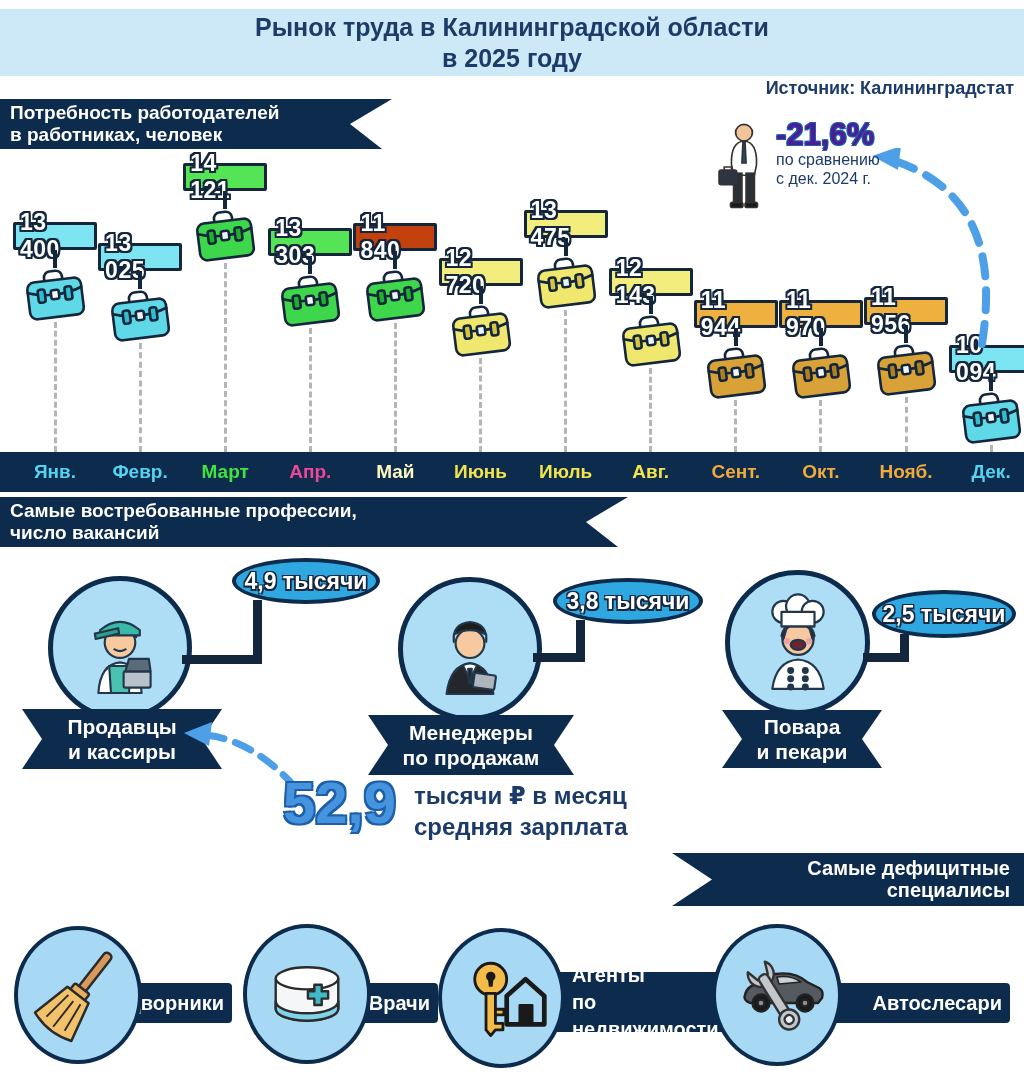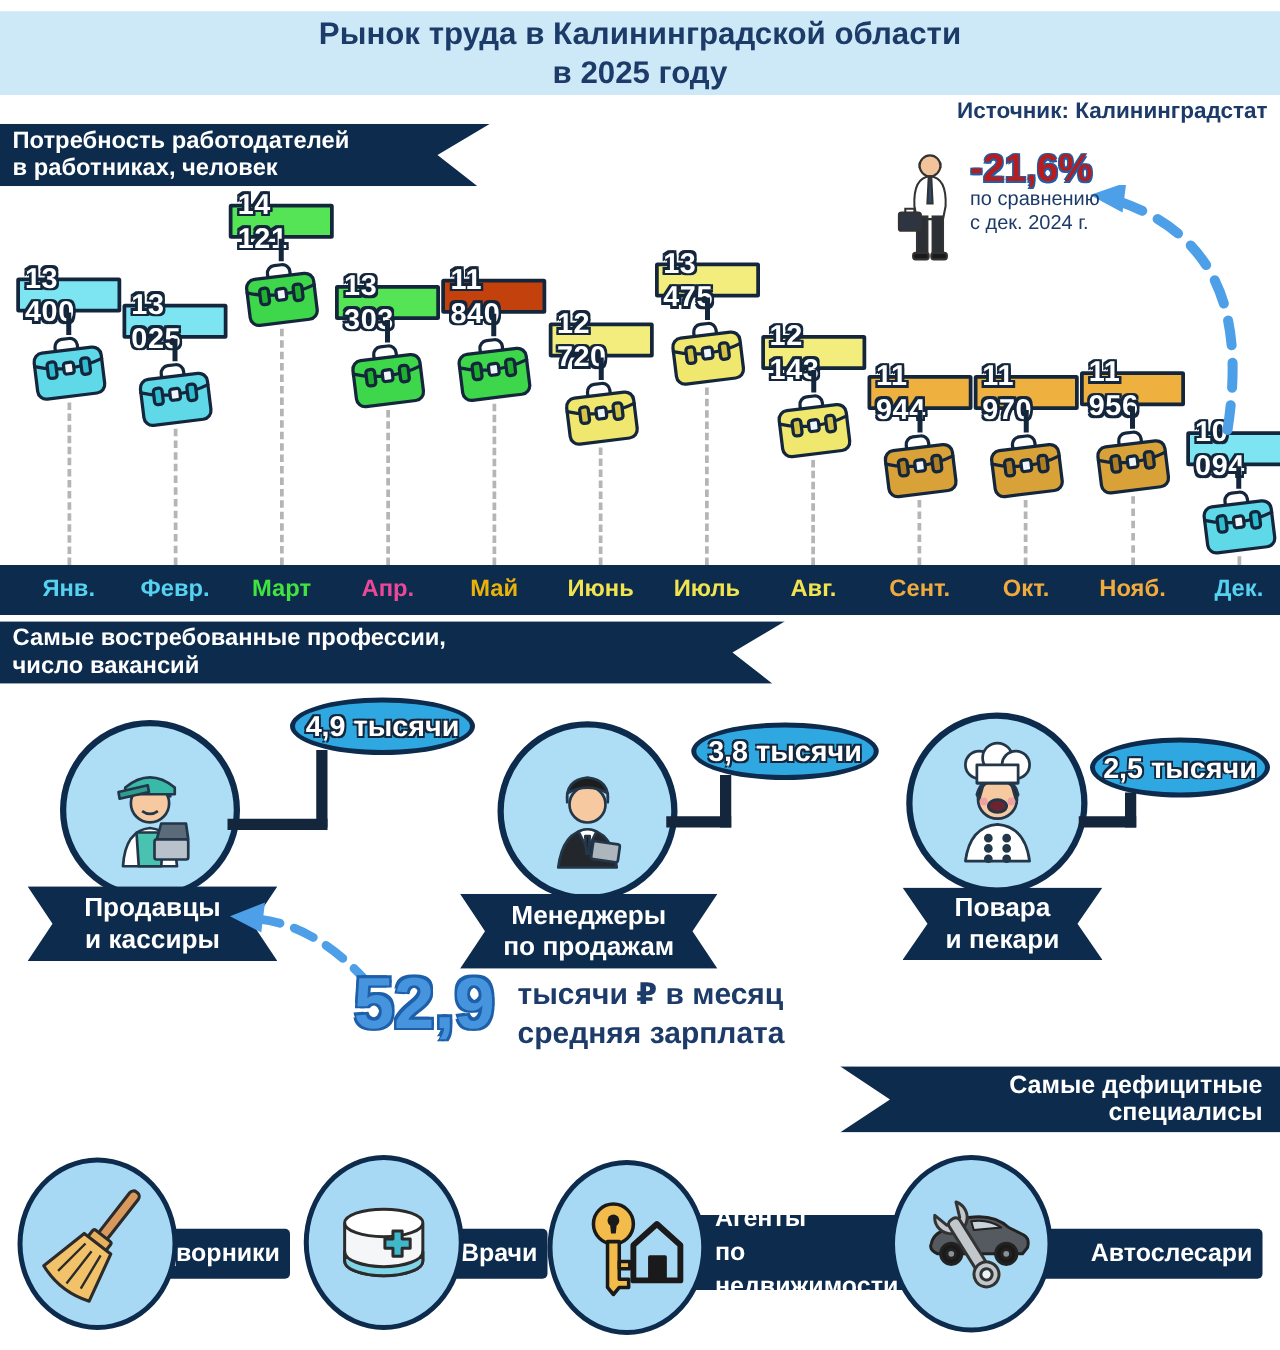--- a/index.html
+++ b/index.html
@@ -29,21 +29,21 @@
   .vlabel { min-width:80px; padding:2px 4px; height:28px; border:3px solid #14263c; border-radius:2px;
     display:flex; align-items:center; justify-content:center;
     font-size:23px; font-weight:bold; color:#fff; letter-spacing:0.5px;
     text-shadow:-2px -2px 0 #14263c,2px -2px 0 #14263c,-2px 2px 0 #14263c,2px 2px 0 #14263c,0 2px 0 #14263c,2px 0 0 #14263c,0 -2px 0 #14263c,-2px 0 0 #14263c; }
   .stem { width:4px; height:18px; background:#14263c; }
   .case { transform:rotate(-7deg); }
   .vdash { flex:1; width:0; border-left:3px dashed #b5b5b5; margin-top:2px; }
 
   .annot { position:absolute; top:-28px; left:718px; display:flex; }
   .annot-text { margin-left:6px; }
-  .annot-delta { font-size:31px; font-weight:bold; color:#b91c1c; line-height:30px;
+  .annot-delta { font-size:31px; font-weight:bold; color:#4c1d95; line-height:30px;
     text-shadow:-1px -1px 0 #1d5fa8,1px -1px 0 #1d5fa8,-1px 1px 0 #1d5fa8,1px 1px 0 #1d5fa8; }
   .annot-sub { font-size:16px; font-weight:normal; color:#1c3b69; line-height:19px; }
   .overlay { position:absolute; top:0; left:0; pointer-events:none; }
 
   
   .axis { position:absolute; top:452px; left:0; width:1024px; height:40px; background:#0d2b4d; }
   .mlabel { position:absolute; top:0; width:84px; height:40px; display:flex; align-items:center; justify-content:center;
     font-size:19px; font-weight:bold; }
 
   
@@ -297,21 +297,21 @@
       </div>
     </div>
   </div>
 
   <div class="axis">
       <div id="months">
         <div class="mlabel" style="left: 13px; color: rgb(85, 210, 240);">Янв.</div>
         <div class="mlabel" style="left: 98.1px; color: rgb(85, 210, 240);">Февр.</div>
         <div class="mlabel" style="left: 183.2px; color: rgb(63, 228, 63);">Март</div>
         <div class="mlabel" style="left: 268.3px; color: #ec4899;">Апр.</div>
-        <div class="mlabel" style="left: 353.4px; color: #eab308; text-align: right;">Май</div>
+        <div class="mlabel" style="left: 353.4px; color: #fef9c3; text-align: right;">Май</div>
         <div class="mlabel" style="left: 438.5px; color: rgb(242, 228, 78);">Июнь</div>
         <div class="mlabel" style="left: 523.6px; color: rgb(242, 228, 78);">Июль</div>
         <div class="mlabel" style="left: 608.7px; color: rgb(242, 228, 78);">Авг.</div>
         <div class="mlabel" style="left: 693.8px; color: rgb(240, 171, 60);">Сент.</div>
         <div class="mlabel" style="left: 778.9px; color: rgb(240, 171, 60);">Окт.</div>
         <div class="mlabel" style="left: 864px; color: rgb(240, 171, 60);">Нояб.</div>
         <div class="mlabel" style="left: 949.1px; color: rgb(85, 210, 240);">Дек.</div>
       </div>
     </div>
 

